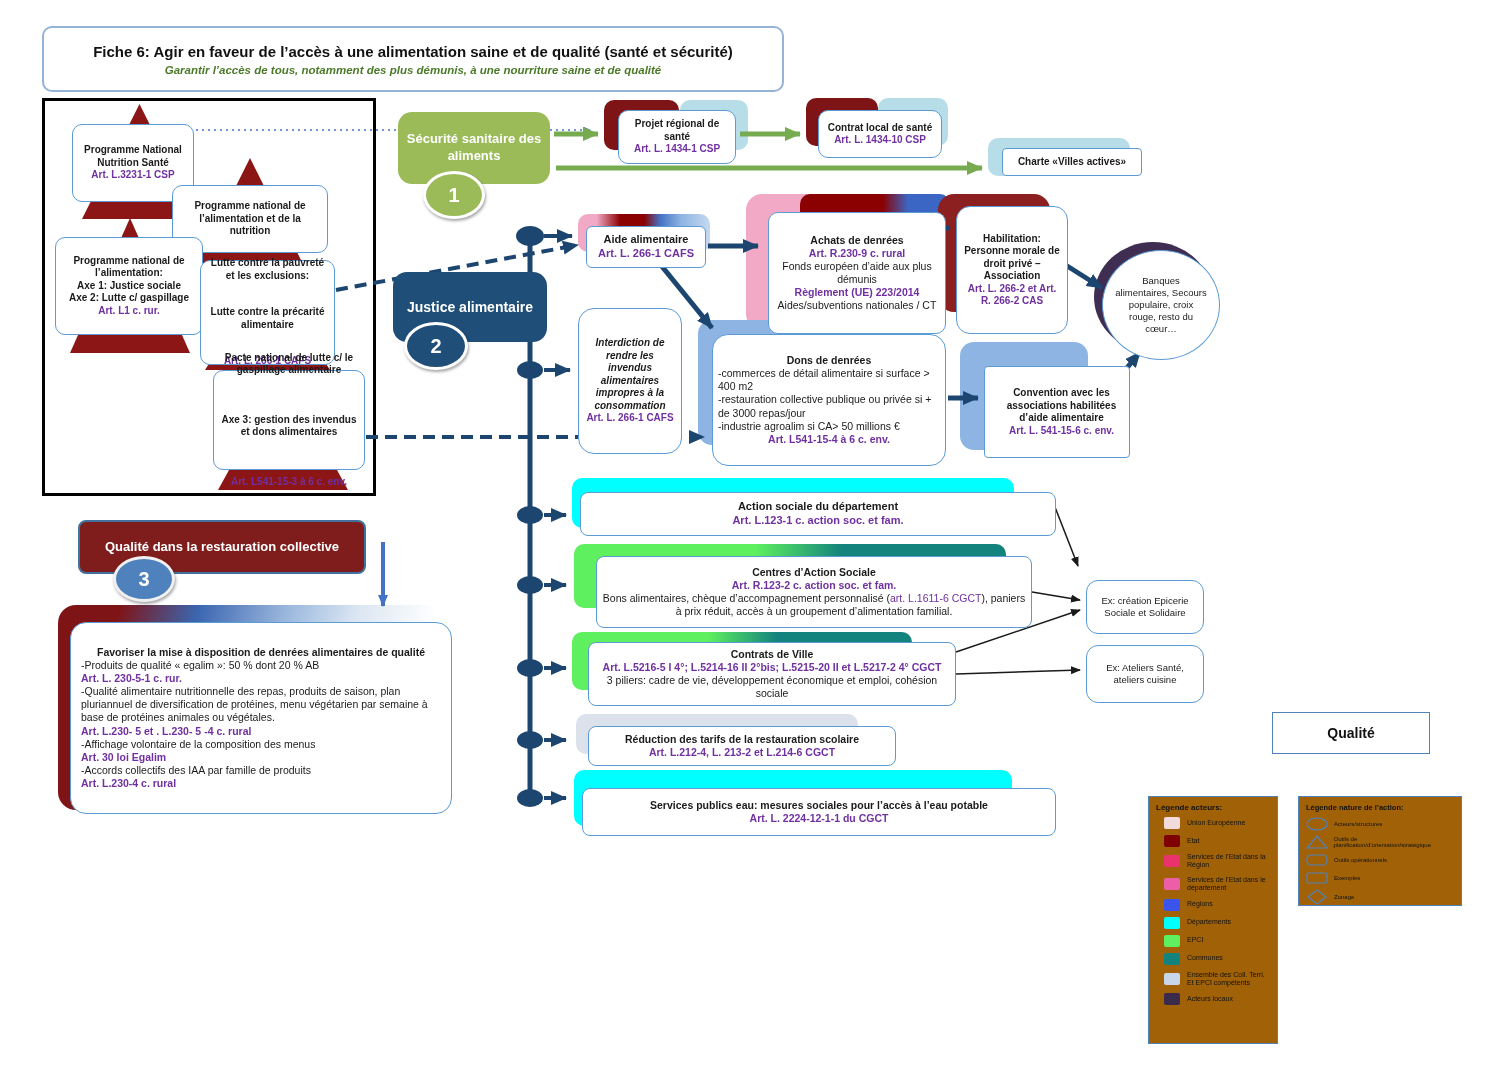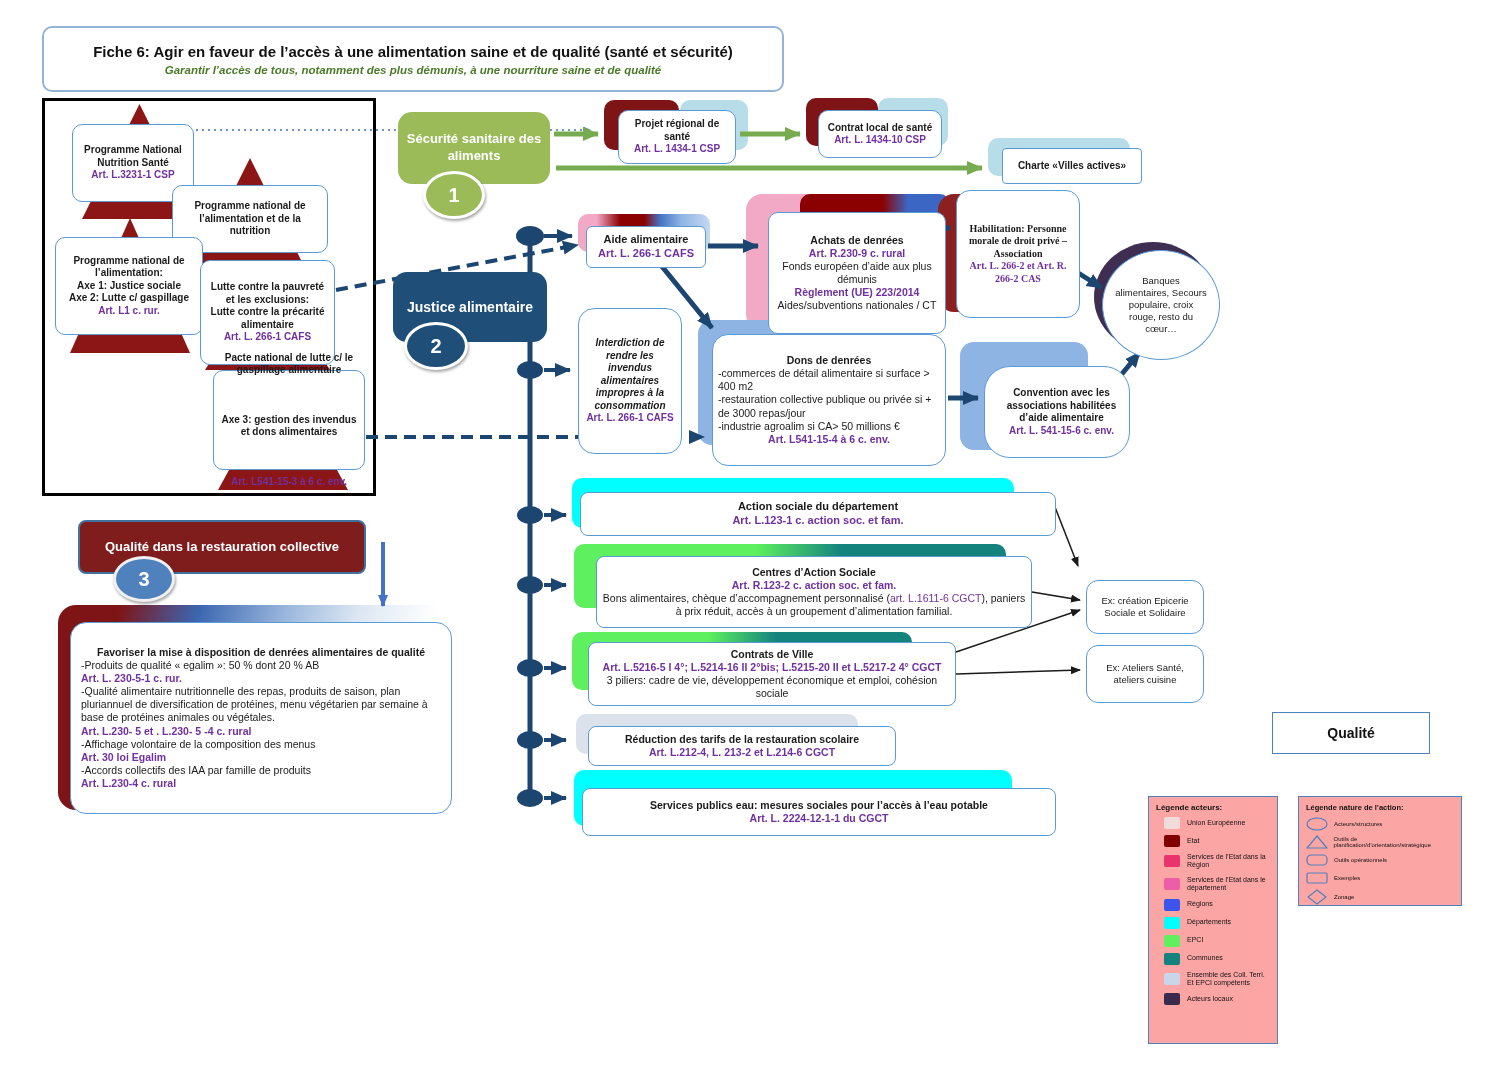--- a/index.html
+++ b/index.html
@@ -20,21 +20,21 @@
   .art{color:#7030a0;font-weight:bold;}
   .shadow{position:absolute;border-radius:10px;z-index:1;}
   .sec{position:absolute;color:#fff;font-weight:bold;text-align:center;display:flex;align-items:center;
     justify-content:center;z-index:4;border-radius:14px;line-height:1.3;}
   .circle{position:absolute;border-radius:50%;border:3px solid #fff;color:#fff;display:flex;align-items:center;
     justify-content:center;font-size:20px;font-weight:bold;z-index:5;box-shadow:1px 2px 3px rgba(0,0,0,.35);}
   .ellipse{position:absolute;border-radius:50%;}
   .leftlist{ text-align:left; }
   .legendbox{left:1272px;top:712px;width:158px;height:42px;border:1.6px solid #4f81bd;background:#fff;z-index:3;
     display:flex;align-items:center;justify-content:center;font-size:14px;font-weight:bold;color:#111;}
-  .lpanel{border:1.2px solid #4f81bd;background:#fca5a5;z-index:3;padding:6px 7px;}
+  .lpanel{border:1.2px solid #4f81bd;background:#a16207;z-index:3;padding:6px 7px;}
   .lpanel .lt{font-weight:bold;font-size:8px;color:#111;margin-bottom:5px;}
   .lrow{display:flex;align-items:center;gap:7px;margin-bottom:6px;}
   .swatch{width:16px;height:12px;border-radius:2px;flex:0 0 auto;margin-left:8px;}
   .llabel{font-size:7px;line-height:1.2;color:#111;}
   .nrow{display:flex;align-items:center;gap:6px;margin-bottom:4px;}
   .nlabel{font-size:6px;color:#111;}
 </style>
 </head>
 <body>
 
@@ -117,21 +117,21 @@
   </div>
   <div class="wbox" style="left:172px;top:185px;width:156px;height:68px;">
     <div class="t">Programme national de l’alimentation et de la nutrition</div>
   </div>
   <div class="wbox" style="left:55px;top:237px;width:148px;height:98px;">
     <div class="t">Programme national de l’alimentation:</div>
     <div class="t">Axe 1: Justice sociale</div>
     <div class="t">Axe 2: Lutte c/ gaspillage</div>
     <div class="art">Art. L1 c. rur.</div>
   </div>
-  <div class="wbox" style="left:200px;top:260px;width:135px;height:105px;">
+  <div class="wbox" style="left:200px;top:260px;width:135px;height:105px;gap:24px;">
     <div class="t">Lutte contre la pauvreté et les exclusions:</div>
     <div class="t">Lutte contre la précarité alimentaire</div>
     <div class="art">Art. L. 266-1 CAFS</div>
   </div>
   <div class="wbox" style="left:213px;top:370px;width:152px;height:100px;gap:37px;">
     <div class="t">Pacte national de lutte c/ le gaspillage alimentaire</div>
     <div class="t">Axe 3: gestion des invendus et dons alimentaires</div>
     <div class="art">Art. L541-15-3 à 6 c. env.</div>
   </div>
 
@@ -148,21 +148,21 @@
     <div class="t">Projet régional de santé</div>
     <div class="art">Art. L. 1434-1 CSP</div>
   </div>
   <div class="shadow" style="left:806px;top:98px;width:72px;height:48px;background:#7f1416;"></div>
   <div class="shadow" style="left:878px;top:98px;width:70px;height:48px;background:#b7dee8;"></div>
   <div class="wbox" style="left:818px;top:110px;width:124px;height:48px;">
     <div class="t">Contrat local de santé</div>
     <div class="art">Art. L. 1434-10 CSP</div>
   </div>
   <div class="shadow" style="left:988px;top:138px;width:142px;height:38px;background:#b7dee8;"></div>
-  <div class="wbox" style="left:1002px;top:148px;width:140px;height:36px;border-radius:4px;">
+  <div class="wbox" style="left:1002px;top:148px;width:140px;height:28px;border-radius:4px;">
     <div class="t">Charte «Villes actives»</div>
   </div>
 
   <div class="sec" style="left:393px;top:272px;width:154px;height:70px;background:#1f4e79;font-size:14px;">
     <span>Justice alimentaire</span>
   </div>
   <div class="circle" style="left:404px;top:322px;width:58px;height:42px;background:#1f4e79;">
     <span>2</span>
   </div>
 
@@ -176,21 +176,21 @@
   <div class="shadow" style="left:800px;top:194px;width:150px;height:40px;background:linear-gradient(90deg,#8b0000 0%,#8b0000 55%,#3c66c4 72%,#3c66c4 100%);"></div>
   <div class="wbox" style="left:768px;top:212px;width:178px;height:122px;font-size:10.5px;">
     <div class="t">Achats de denrées</div>
     <div class="art">Art. R.230-9 c. rural</div>
     <div>Fonds européen d’aide aux plus démunis</div>
     <div class="art">Règlement (UE) 223/2014</div>
     <div>Aides/subventions nationales / CT</div>
   </div>
 
   <div class="shadow" style="left:938px;top:194px;width:112px;height:118px;border-radius:16px;background:#8c2020;"></div>
-  <div class="wbox" style="left:956px;top:190px;width:124px;height:128px;border-radius:14px;font-family:Liberation Serif, serif;">
+  <div class="wbox" style="left:956px;top:206px;width:112px;height:128px;border-radius:14px;">
     <div class="t">Habilitation: Personne morale de droit privé – Association</div>
     <div class="art">Art. L. 266-2 et Art. R. 266-2 CAS</div>
   </div>
 
   <div class="ellipse" style="left:1094px;top:242px;width:118px;height:110px;background:#3f2e52;z-index:1;"></div>
   <div class="ellipse wbox" style="left:1102px;top:250px;width:118px;height:110px;border-radius:50%;font-size:9.5px;padding:10px 12px;">
     <div>Banques alimentaires, Secours populaire, croix rouge, resto du cœur…</div>
   </div>
 
   <div class="wbox" style="left:578px;top:308px;width:104px;height:146px;border-radius:16px;font-style:italic;font-weight:600;">
@@ -201,21 +201,21 @@
   <div class="shadow" style="left:698px;top:320px;width:228px;height:125px;border-radius:14px;background:#8eb4e3;"></div>
   <div class="wbox" style="left:712px;top:334px;width:234px;height:132px;border-radius:16px;font-size:10.5px;">
     <div class="t">Dons de denrées</div>
     <div class="leftlist">-commerces de détail alimentaire si surface &gt; 400 m2</div>
     <div class="leftlist">-restauration collective publique ou privée si + de 3000 repas/jour</div>
     <div class="leftlist">-industrie agroalim  si CA&gt; 50 millions  €</div>
     <div class="art">Art. L541-15-4 à 6 c. env.</div>
   </div>
 
   <div class="shadow" style="left:960px;top:342px;width:128px;height:108px;border-radius:14px;background:#8eb4e3;"></div>
-  <div class="wbox" style="left:984px;top:366px;width:146px;height:92px;border-radius:26px;padding-left:14px;">
+  <div class="wbox" style="left:984px;top:366px;width:146px;height:92px;border-radius:4px;padding-left:14px;">
     <div class="t">Convention avec les associations habilitées d’aide alimentaire</div>
     <div class="art">Art. L. 541-15-6 c. env.</div>
   </div>
 
   <div class="shadow" style="left:572px;top:478px;width:442px;height:50px;background:#00ffff;"></div>
   <div class="wbox" style="left:580px;top:492px;width:476px;height:44px;border-radius:8px;font-size:11px;">
     <div class="t">Action sociale du département</div>
     <div class="art">Art. L.123-1 c. action soc. et fam.</div>
   </div>
 

